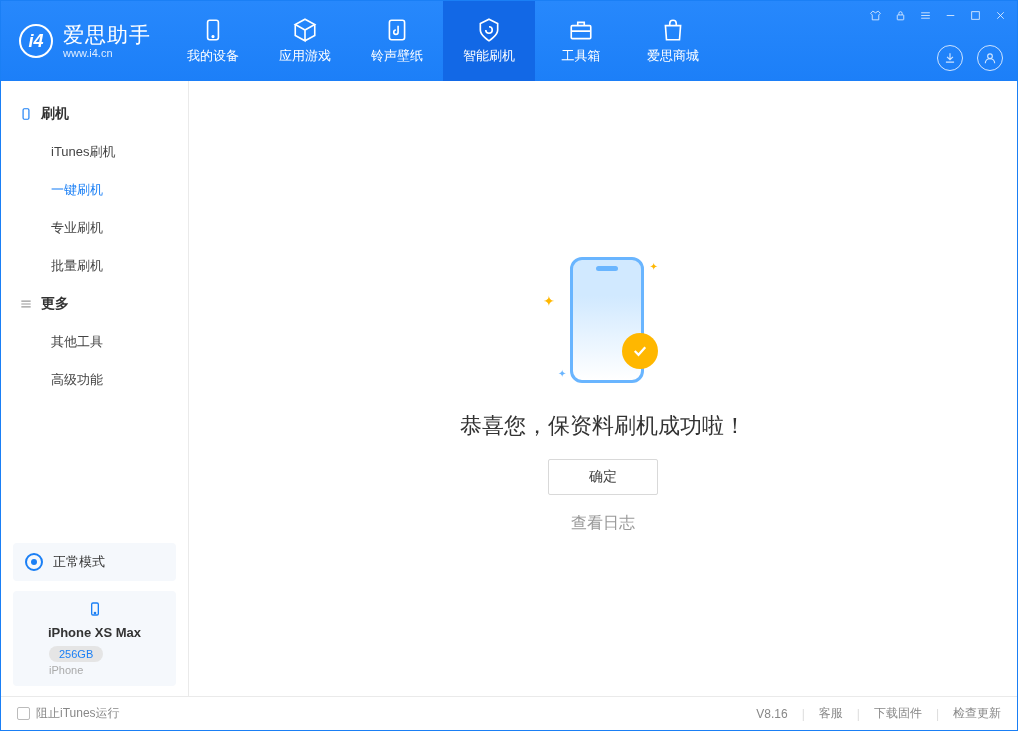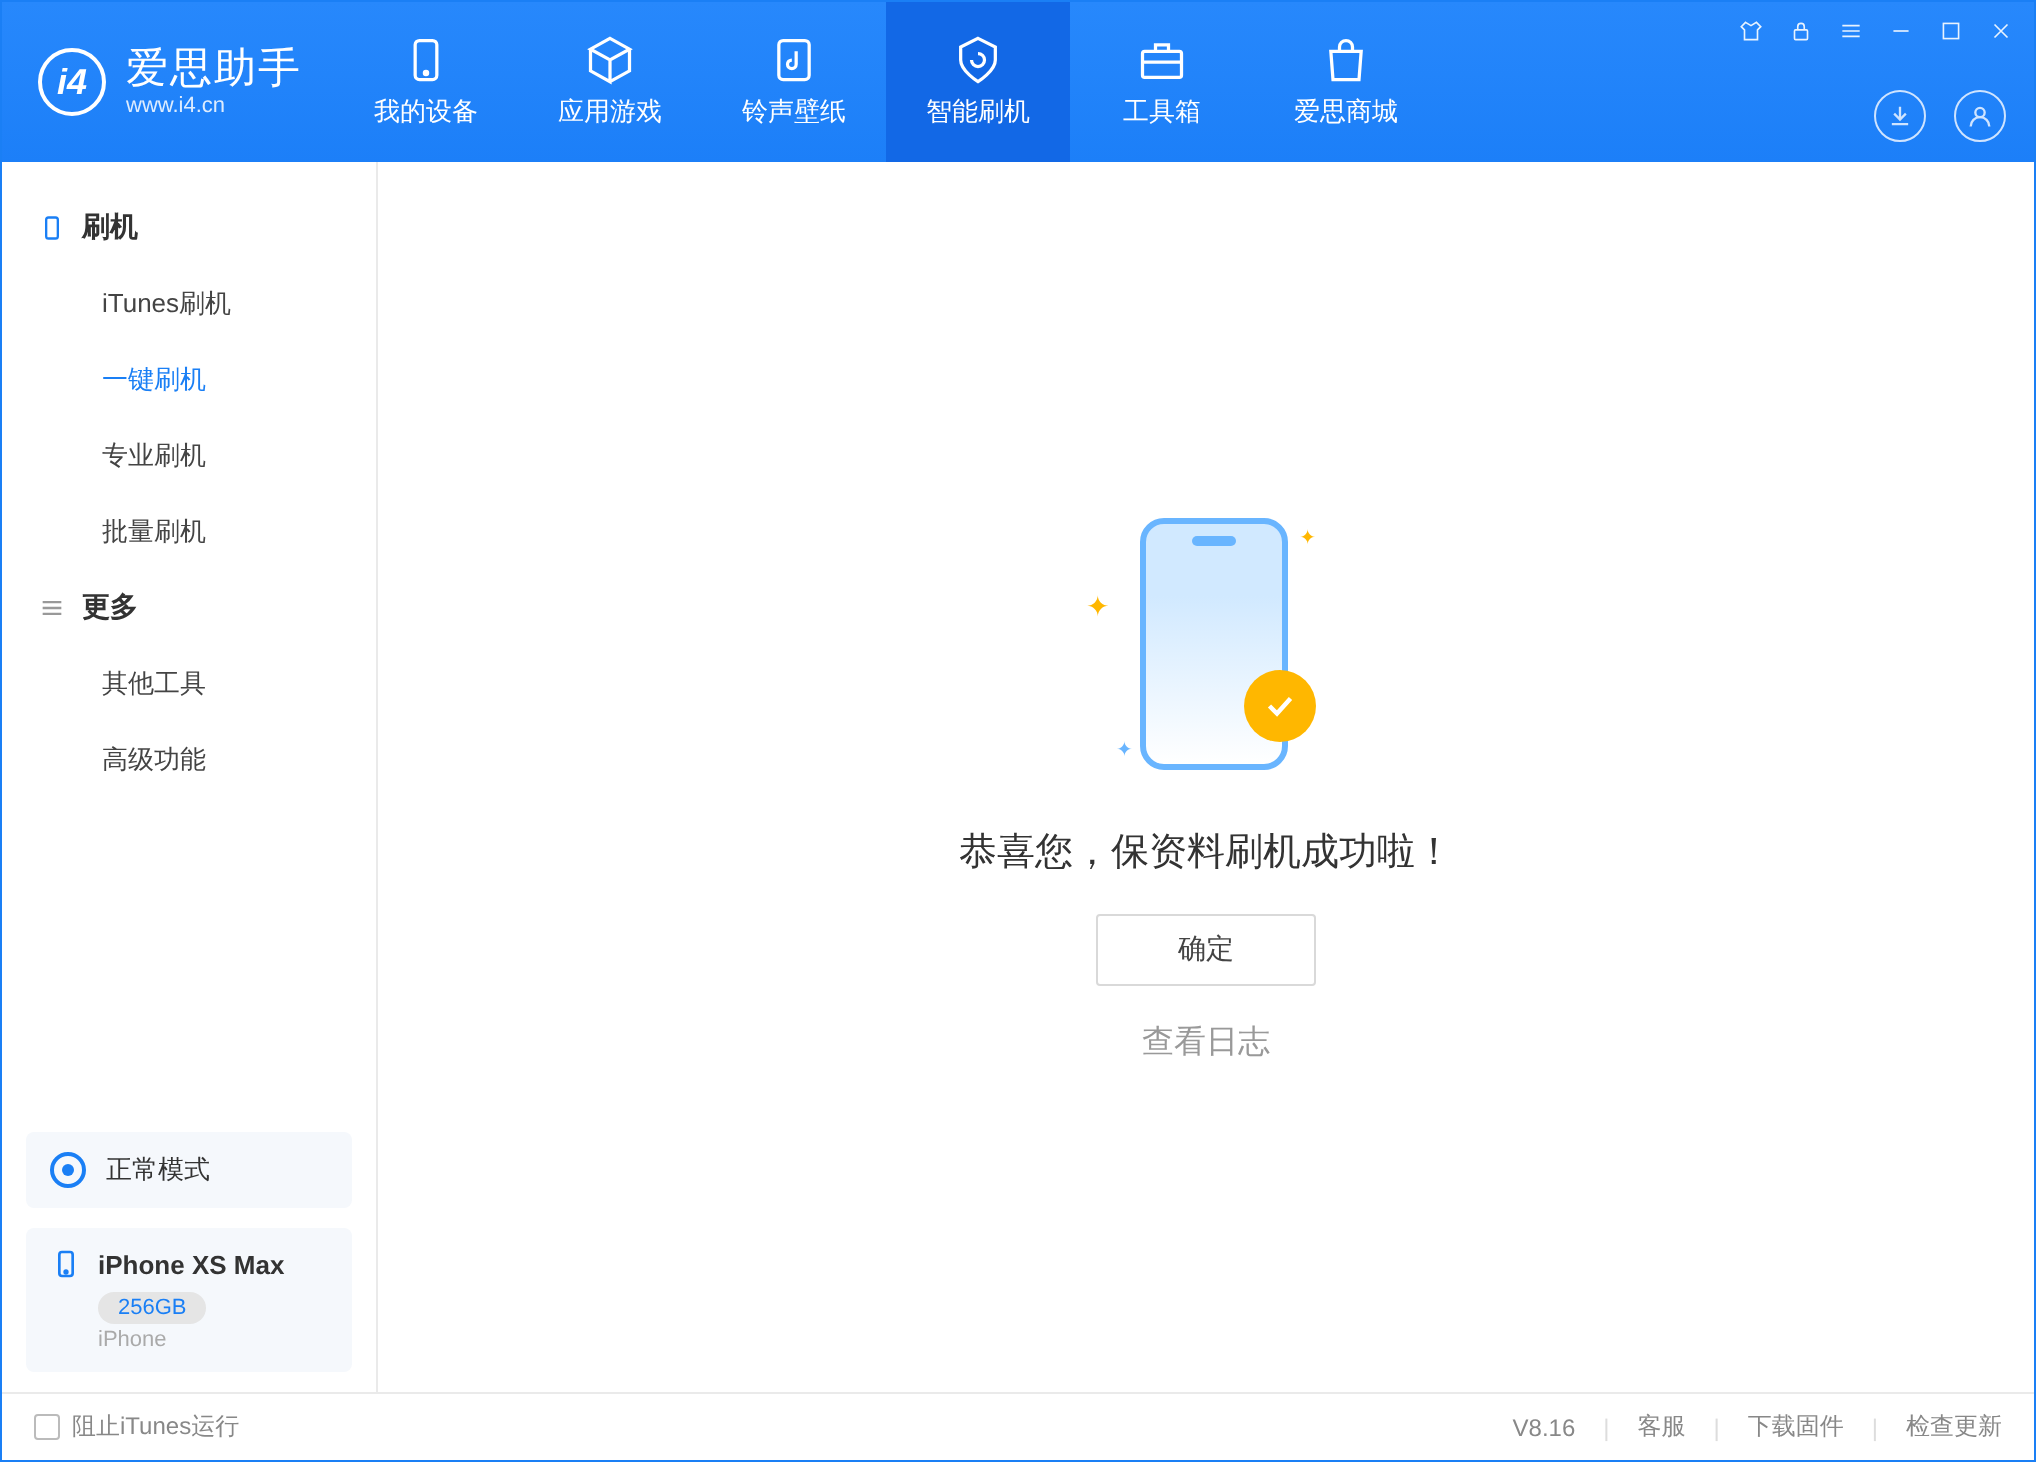--- a/index.html
+++ b/index.html
@@ -24,38 +24,38 @@
   .sidebar { width:188px; border-right:1px solid #eaeaea; display:flex; flex-direction:column; font-size:13px; color:#444; }
   .side-scroll { flex:1; overflow:auto; padding-top:14px; }
   .side-group-hdr { display:flex; align-items:center; gap:8px; padding:10px 18px; font-weight:600; color:#333; font-size:14px; }
   .side-group-hdr svg { width:14px; height:14px; }
   .side-item { padding:10px 18px 10px 50px; cursor:pointer; }
   .side-item.active { color:#1a7ff5; }
   .mode-box { margin:0 12px 10px 12px; background:#f5f8fc; border-radius:4px; padding:10px 12px; display:flex; align-items:center; gap:10px; font-size:13px; color:#333; }
   .mode-box .ring { width:18px; height:18px; border:2px solid #1a7ff5; border-radius:50%; position:relative; }
   .mode-box .ring::after { content:""; position:absolute; width:6px; height:6px; background:#1a7ff5; border-radius:50%; top:4px; left:4px; }
   .device-box { margin:0 12px 10px 12px; background:#f5f8fc; border-radius:4px; padding:10px 12px; font-size:12px; color:#666; }
-  .device-box .name { font-size:13px; font-weight:600; color:#333; display:flex; align-items:center; gap:8px; }
+  .device-box .name { font-size:13px; font-weight:600; color:#333; display:flex; align-items:center; gap:8px;flex-direction:column; }
   .device-box .name svg { width:16px; height:16px; }
   .storage-chip { display:inline-block; margin:6px 0 2px 24px; background:#e5e5e5; color:#1a7ff5; font-size:11px; padding:2px 10px; border-radius:10px; }
   .device-box .type { margin-left:24px; color:#aaa; font-size:11px; }
   .redbox { margin:6px 8px 8px 8px; border:2px solid #e63b3b; padding:10px 8px; display:flex; gap:18px; font-size:12px; color:#888; }
   .chk { display:flex; align-items:center; gap:6px; cursor:pointer; }
   .chk .box { width:13px; height:13px; border:1px solid #bbb; border-radius:2px; }
   .main { flex:1; display:flex; flex-direction:column; align-items:center; justify-content:center; gap:18px; }
   .illus { position:relative; width:150px; height:150px; }
   .phone { position:absolute; left:42px; top:14px; width:74px; height:126px; border:3px solid #69b5ff; border-radius:12px; background:linear-gradient(180deg,#d1e9ff 30%,#fff 100%); }
   .phone::before { content:""; position:absolute; top:6px; left:50%; transform:translateX(-50%); width:22px; height:5px; background:#69b5ff; border-radius:3px; }
   .badge { position:absolute; right:20px; bottom:24px; width:36px; height:36px; background:#ffb700; border-radius:50%; display:flex; align-items:center; justify-content:center; }
   .badge svg { width:18px; height:18px; stroke:#fff; stroke-width:3; fill:none; }
   .spark { position:absolute; color:#ffb700; font-size:14px; }
   .spark.a { left:15px; top:50px; }
   .spark.b { right:20px; top:18px; font-size:10px; }
   .spark.c { left:30px; bottom:14px; color:#69b5ff; font-size:10px; }
-  .msg { font-size:19px; color:#333; font-weight:500; }
+  .msg { font-size:22px; color:#333; font-weight:500; }
   .ok-btn { border:1px solid #d9d9d9; background:#fff; padding:8px 40px; font-size:14px; color:#444; cursor:pointer; border-radius:2px; }
   .loglink { font-size:16px; color:#999; cursor:pointer; }
   .statusbar { height:34px; border-top:1px solid #eaeaea; display:flex; align-items:center; padding:0 16px; font-size:12px; color:#888; }
   .statusbar .right { margin-left:auto; display:flex; align-items:center; gap:14px; }
   .statusbar .sep { color:#ddd; }
   .statusbar .link { cursor:pointer; }
 </style>
 </head>
 <body>
 

